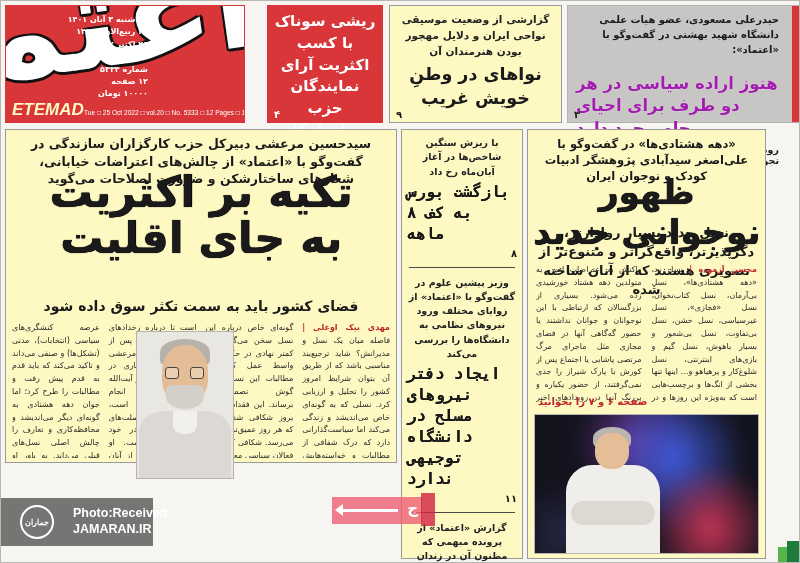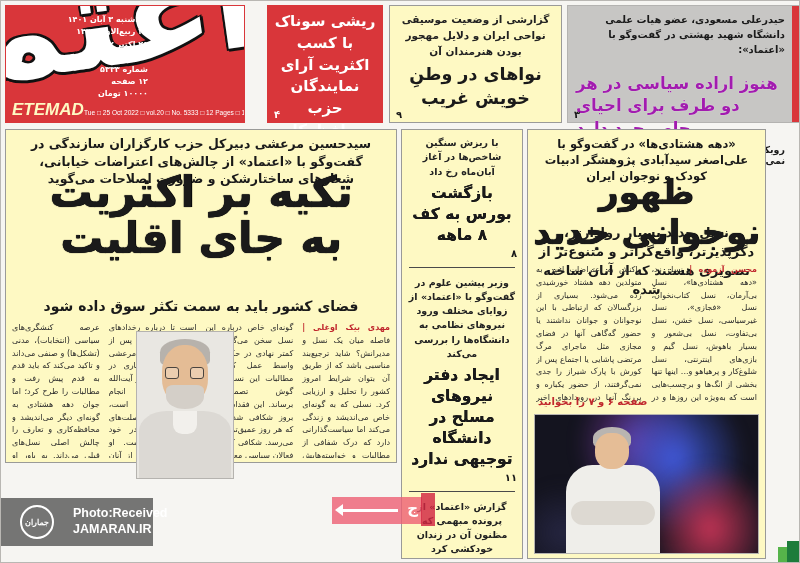--- a/index.html
+++ b/index.html
@@ -30,21 +30,21 @@
   .dateline-en{position:absolute;left:78px;bottom:6px;font-family:"Liberation Sans",sans-serif;
     font-size:6.6px;color:#fff;white-space:nowrap;}
 
   
   .sunak{left:266px;top:4px;width:116px;height:118px;padding:5px 4px;}
   .sunak .kk{font-size:15px;line-height:1.45;font-weight:bold;}
   .sunak .hh{font-size:13.5px;line-height:1.45;font-weight:bold;margin-top:5px;}
   .music{left:388px;top:4px;width:173px;height:118px;padding:6px 6px;}
   .music .kk{font-size:10.5px;line-height:1.5;font-weight:bold;color:#222;}
   .music .hh{font-size:17.5px;line-height:1.35;font-weight:bold;margin-top:4px;}
-  .masoudi{left:566px;top:4px;width:233px;height:118px;padding:6px 14px 4px 8px;}
+  .masoudi{left:566px;top:4px;width:233px;height:118px;padding:6px 20px 4px 8px;}
   .masoudi .kk{font-size:10px;line-height:1.5;font-weight:bold;text-align:right;}
   .masoudi .hh{font-size:16.5px;line-height:1.35;font-weight:bold;color:#a21caf;text-align:left;margin-top:16px;
     text-shadow:0 0 1px #fff;}
   .masoudi .ss{font-size:9.5px;font-weight:bold;text-align:right;margin-top:4px;}
   .edge-stripe{position:absolute;right:0;top:0;bottom:0;width:7px;background:#d9363a;}
   .pgnum{position:absolute;left:6px;bottom:2px;font-size:10px;font-weight:bold;}
   .pgnum.w{color:#fff;}
 
   
   .lead-box{left:4px;top:128px;width:392px;height:334px;}
@@ -64,22 +64,22 @@
   .m-head{position:absolute;left:26%;top:9%;width:48%;height:40%;background:#e3b astronomical;background:#e4bc95;border-radius:46% 46% 42% 42%;}
   .m-glass{position:absolute;top:24%;width:15%;height:8%;border:1px solid #4a443f;background:rgba(255,255,255,.25);border-radius:3px;}
   .m-g1{left:29%;} .m-g2{left:55%;}
   .m-beard{position:absolute;left:30%;top:36%;width:40%;height:17%;background:#d4cfc8;border-radius:20% 20% 50% 50%;}
   .m-body{position:absolute;left:2%;bottom:0;width:96%;height:46%;background:#dcd9d4;border-radius:30% 30% 0 0;}
   .m-collar{position:absolute;left:38%;bottom:30%;width:24%;height:16%;background:#f2f0ec;border-radius:0 0 40% 40%;}
 
   .strip-box{left:400px;top:128px;width:122px;height:430px;padding:6px 5px;}
   .strip-story{position:relative;padding-bottom:4px;}
   .strip-story .kk{font-size:9.5px;line-height:1.5;font-weight:bold;text-align:center;color:#222;}
-  .strip-story .hh{font-size:15.5px;line-height:1.35;font-weight:bold;text-align:center;margin-top:4px;
-    text-shadow:0 0 0.5px #000;}
+  .strip-story .hh{font-size:15.5px;line-height:1.35;font-weight:bold;text-align:left;margin-top:4px;
+    text-shadow:0 0 0.5px #000;font-family:Liberation Mono, monospace;}
   .strip-story .pn{font-size:10px;font-weight:bold;text-align:right;direction:ltr;margin:2px 0 0 2px;}
   .strip-sep{border-bottom:1px solid #4a4a4a;margin:4px 2px 8px 2px;}
 
   .feature-box{left:526px;top:128px;width:239px;height:430px;}
   .f-kicker{position:absolute;left:6px;right:6px;top:6px;font-size:11.5px;font-weight:bold;line-height:1.4;text-align:center;}
   .f-headline{position:absolute;left:4px;right:4px;top:42px;font-size:34px;font-weight:bold;text-align:center;
     letter-spacing:-1px;text-shadow:0 0 1px #000,0.6px 0 0 #000;}
   .f-sub{position:absolute;left:8px;right:8px;top:94px;font-size:13px;font-weight:bold;line-height:1.45;text-align:center;}
   .f-body{position:absolute;left:8px;right:8px;top:134px;height:142px;column-count:2;column-gap:10px;
     font-size:8px;line-height:1.6;text-align:justify;overflow:hidden;color:#2a2a2a;}

